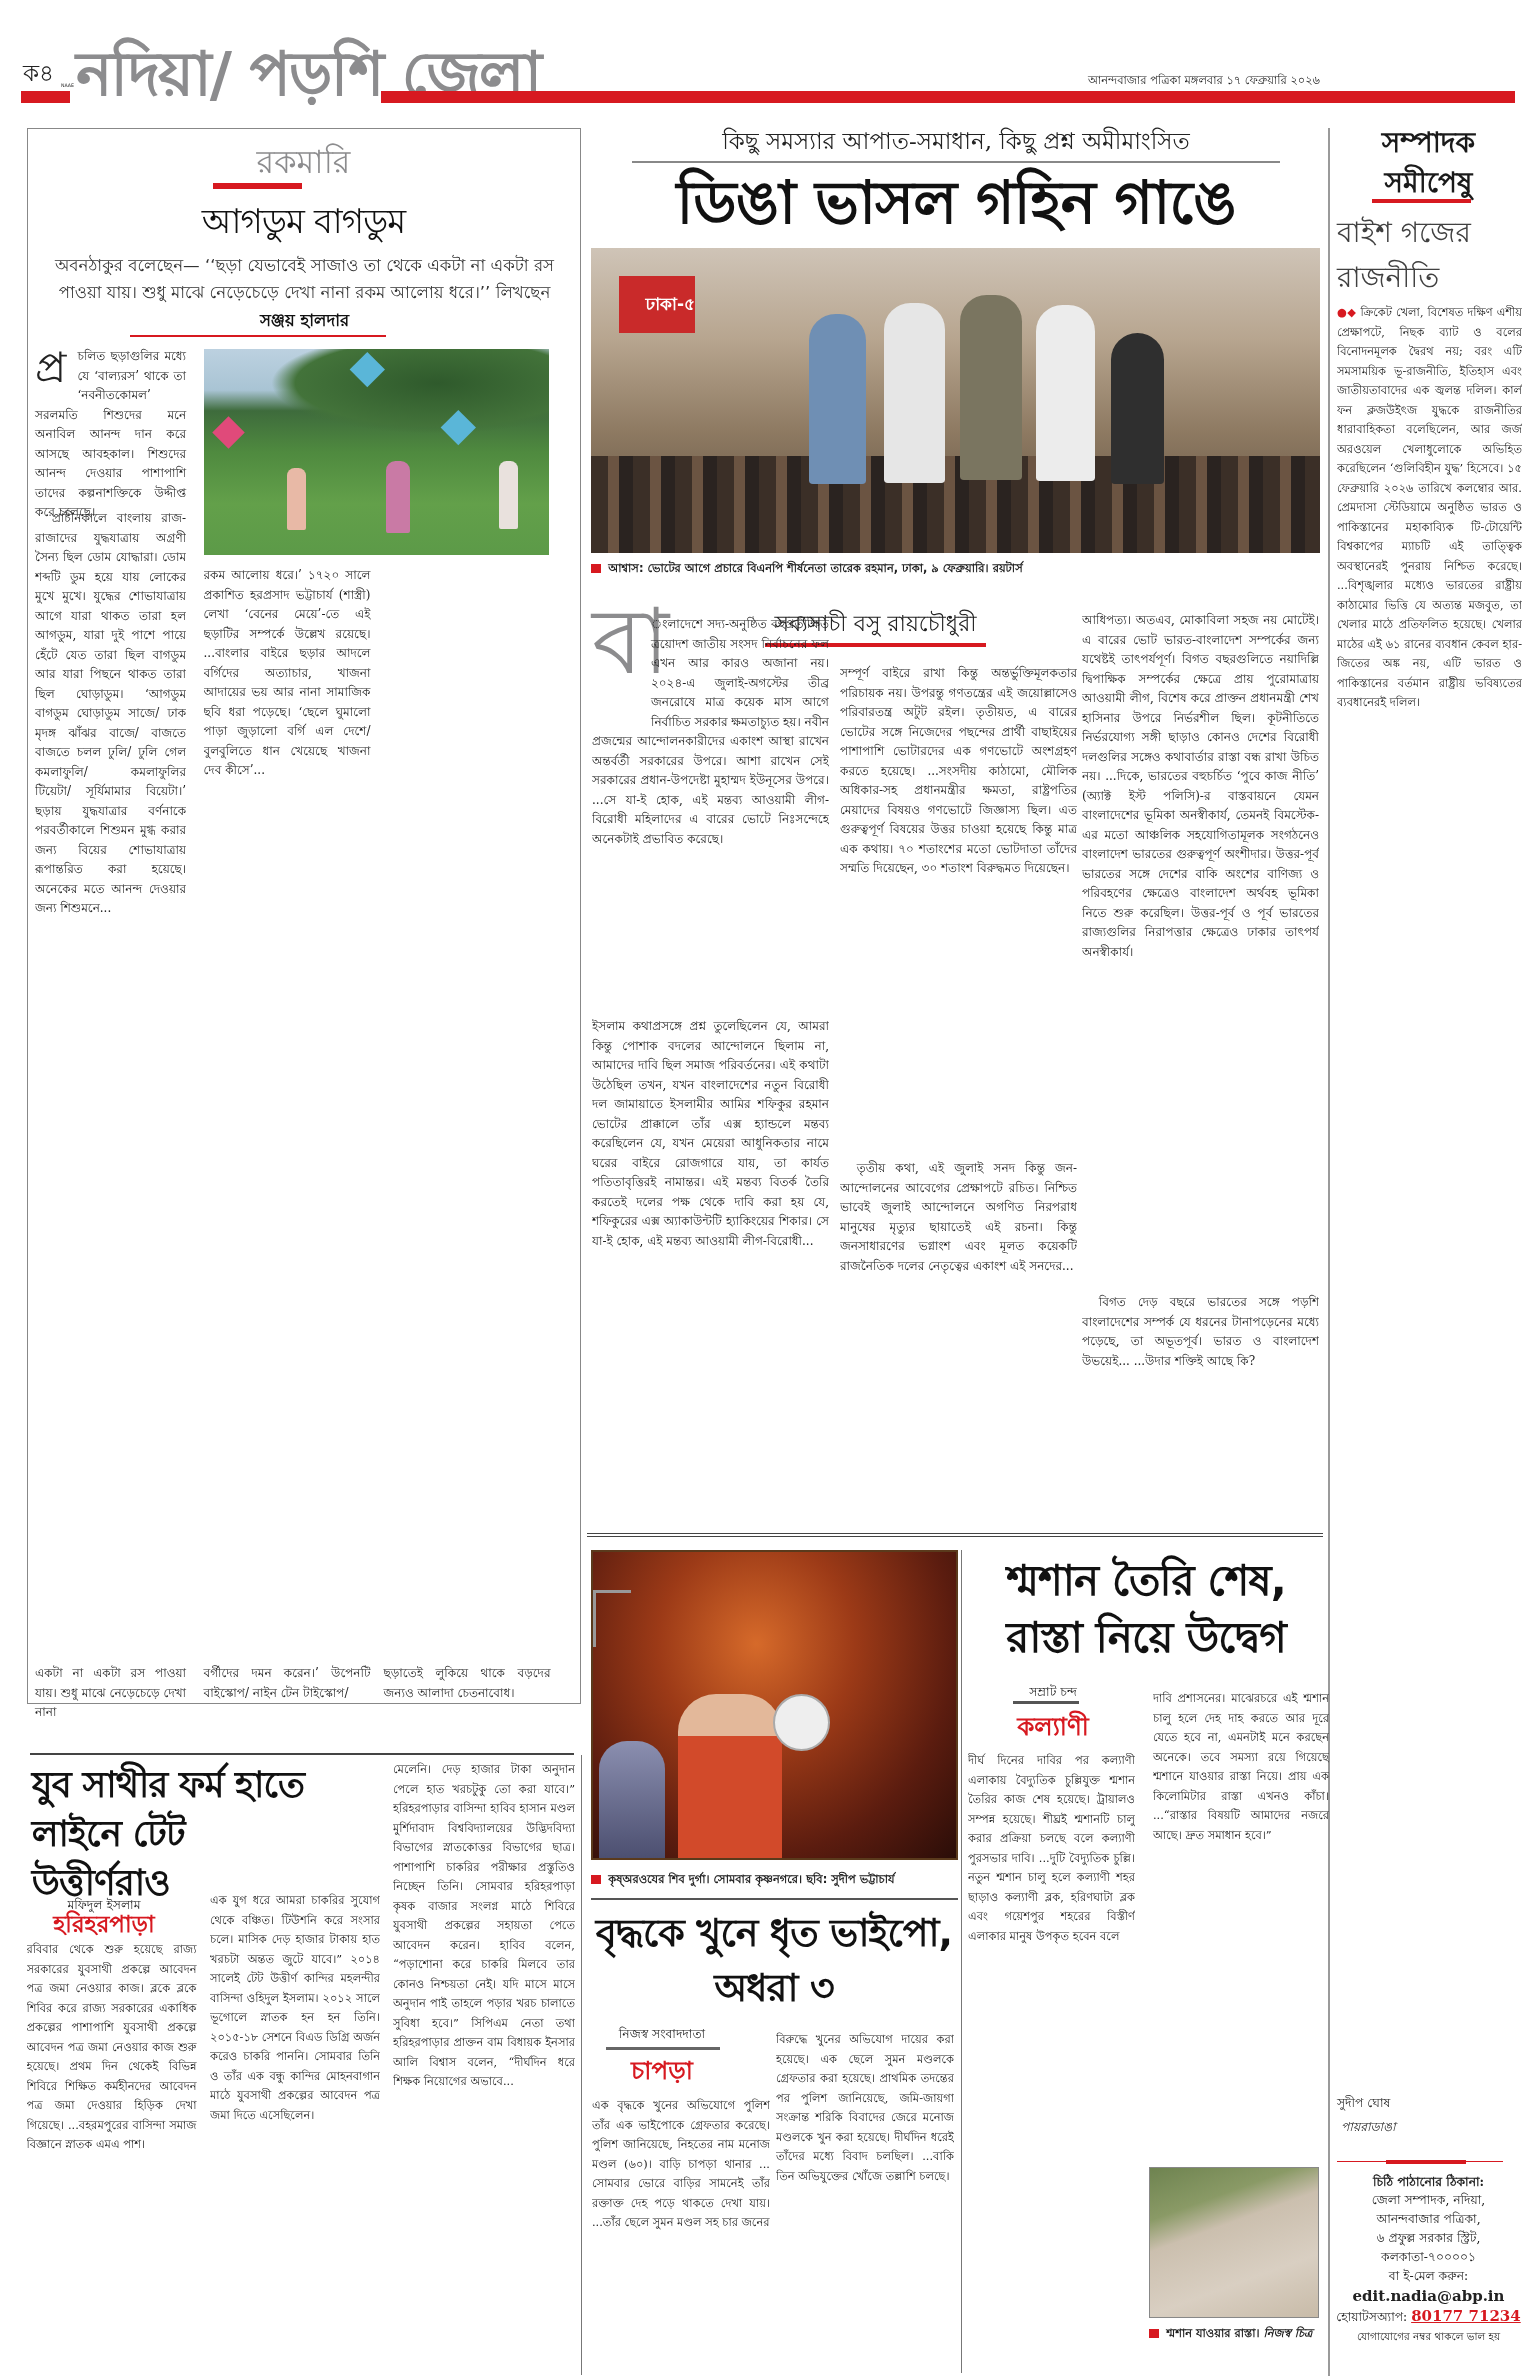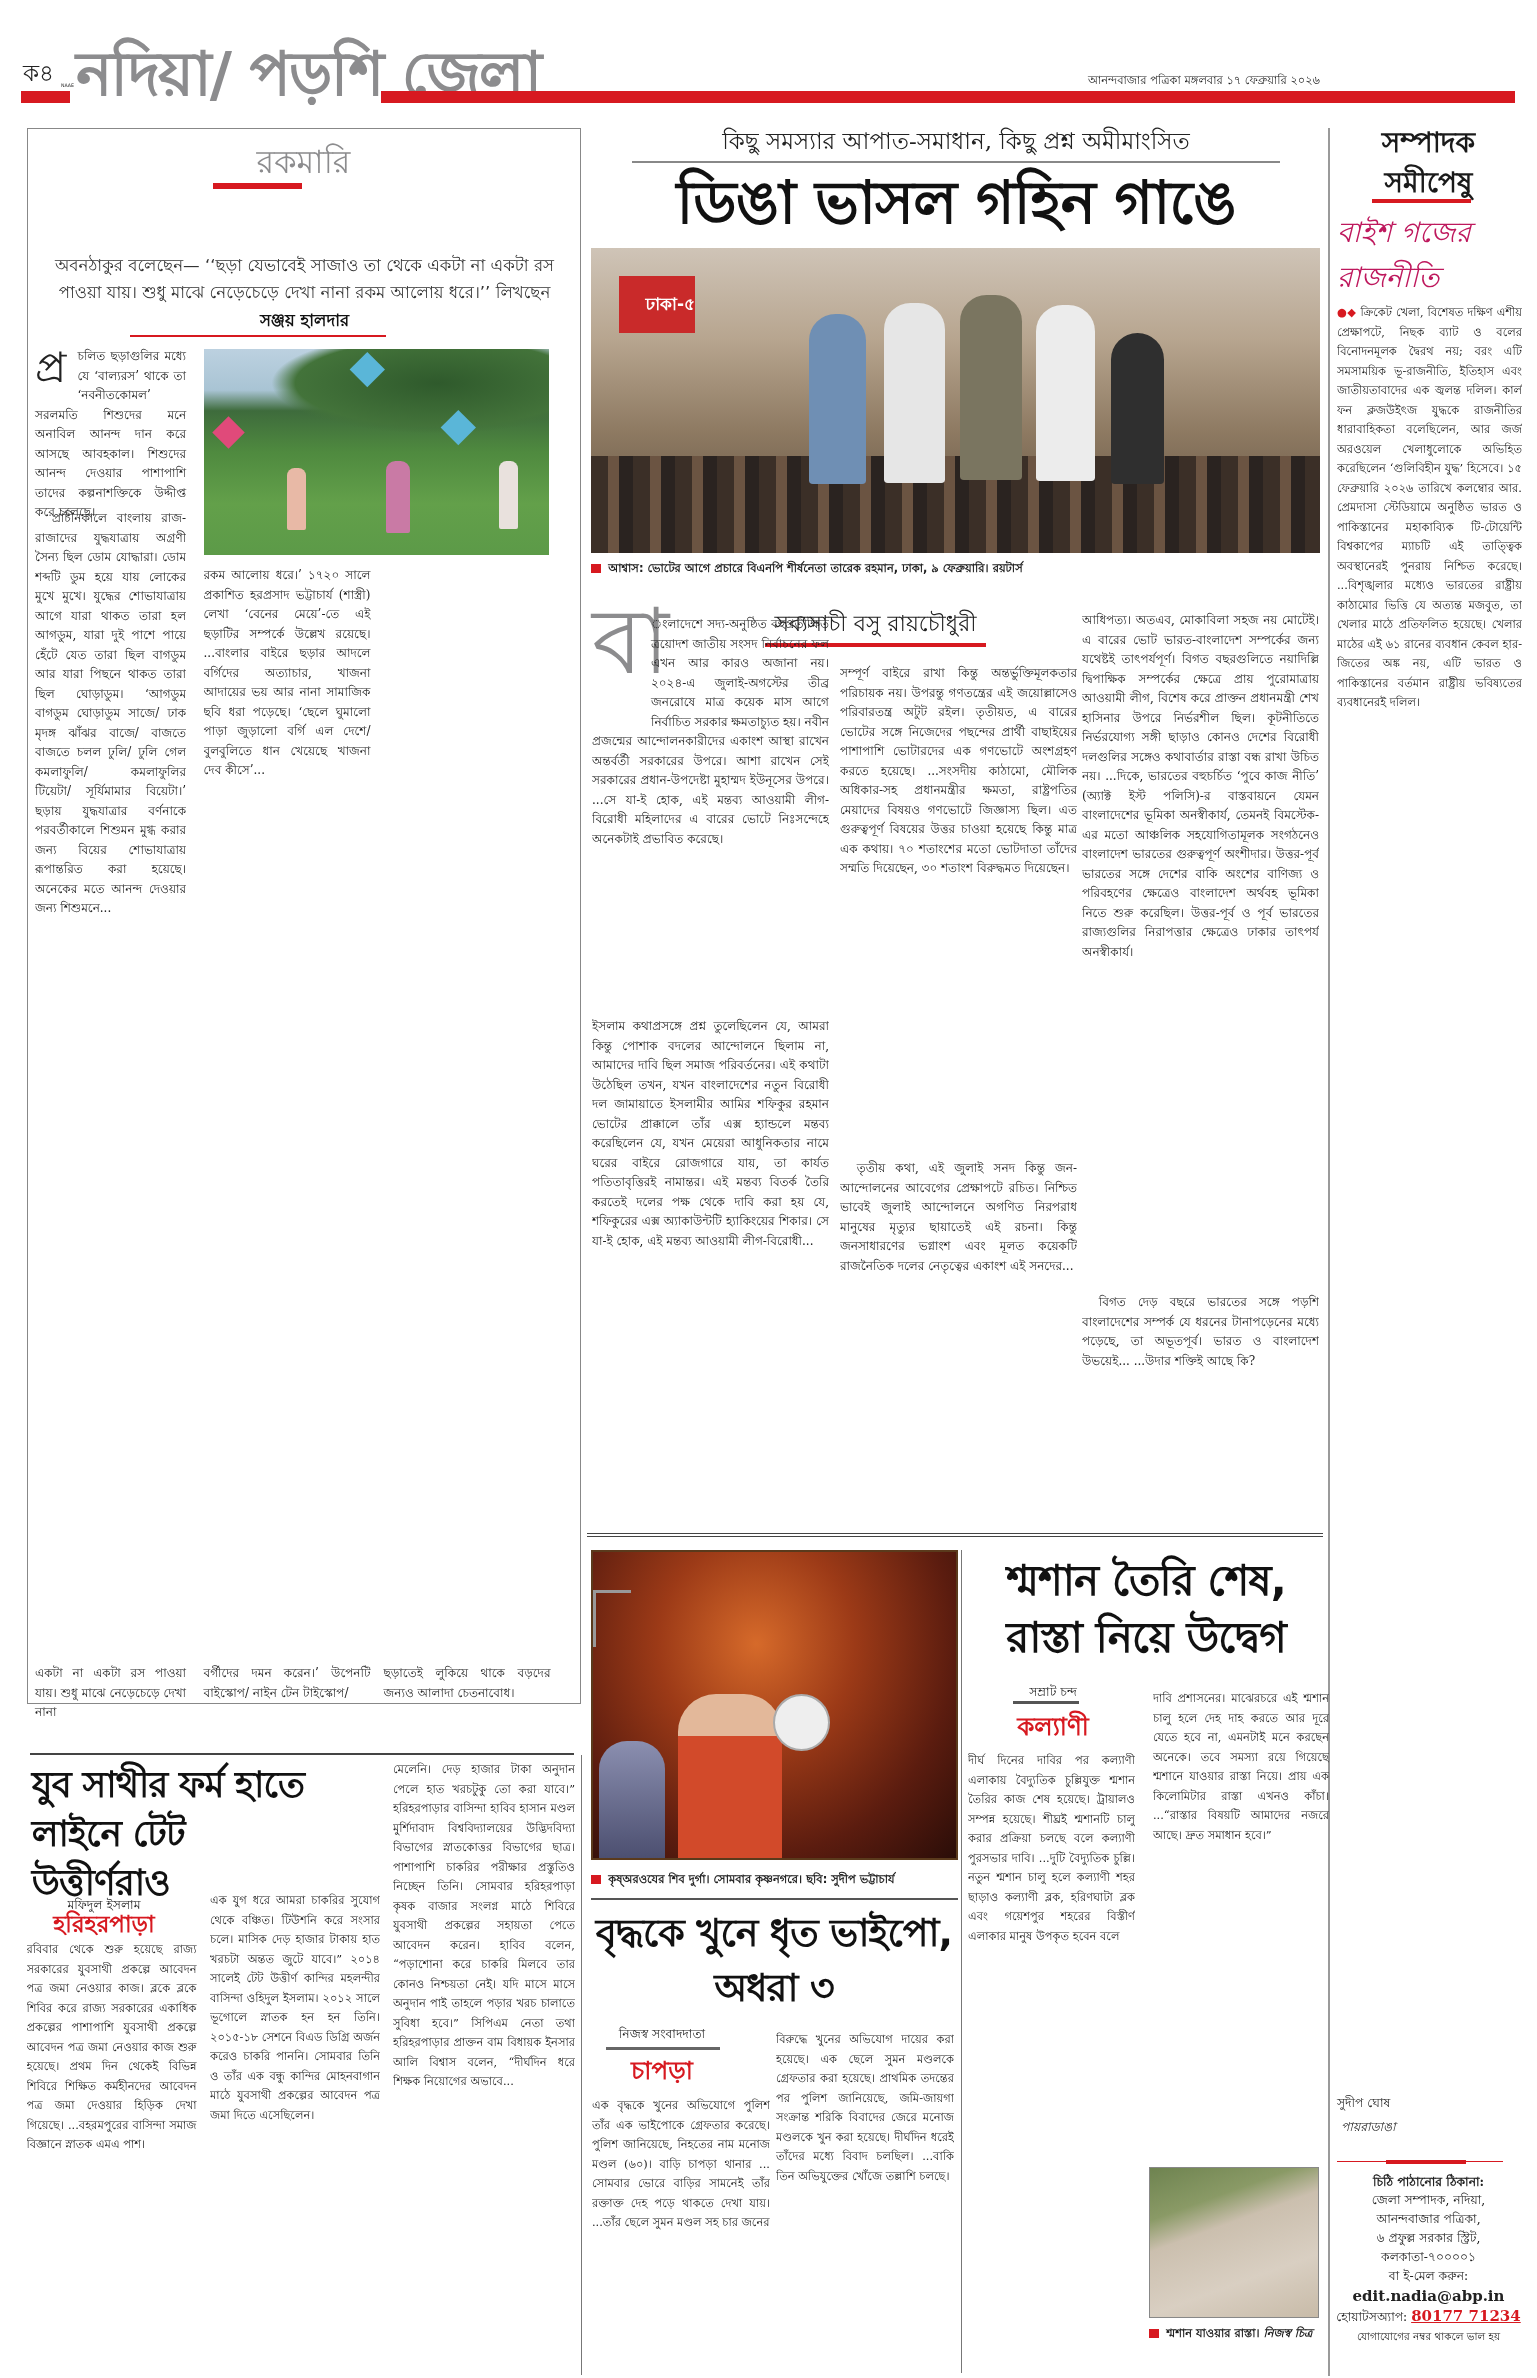--- a/index.html
+++ b/index.html
@@ -26,20 +26,21 @@
   <div class="abs" style="left:61px;top:83px;font-size:4.7px;color:#333;">NAAE</div>
   <div class="abs redbar" style="left:21px;top:91px;width:49px;height:12.3px;"></div>
   <div class="abs gray" style="left:76px;top:36px;font-family:'DejaVu Sans',sans-serif;font-weight:bold;font-size:61px;letter-spacing:-1.9px;line-height:76px;white-space:nowrap;">নদিয়া/ পড়শি জেলা</div>
   <div class="abs redbar" style="left:381px;top:91px;width:1134px;height:12.3px;"></div>
   <div class="abs" style="left:1088px;top:72px;font-size:11.4px;color:#222;white-space:nowrap;">আনন্দবাজার পত্রিকা মঙ্গলবার ১৭ ফেব্রুয়ারি ২০২৬</div>
 </div>
 
 <div class="abs" style="left:26.5px;top:128px;width:554px;height:1576px;border:1.4px solid #888;border-top:1.4px solid #888;">
   <div class="abs gray" style="left:0;top:7.6px;width:100%;text-align:center;font-size:32px;font-family:'DejaVu Sans',sans-serif;">রকমারি</div>
   <div class="abs redbar" style="left:185px;top:54px;width:89px;height:5.7px;"></div>
+  <div class="abs hl" style="left:0;top:66px;width:100%;font-size:34px;font-weight:normal;">আগডুম বাগডুম</div>
   <div class="abs" style="left:19px;top:123px;width:516px;text-align:center;font-size:16.6px;line-height:27.4px;color:#333;">
     <span>অবনঠাকুর বলেছেন— ‘‘ছড়া যেভাবেই সাজাও তা থেকে একটা না একটা রস পাওয়া যায়। শুধু মাঝে নেড়েচেড়ে দেখা নানা রকম আলোয় ধরে।’’ লিখছেন</span>
     <b style="color:#111;">সঞ্জয় হালদার</b>
   </div>
   <div class="abs redbar" style="left:102px;top:206px;width:256px;height:1.9px;"></div>
 
   <div class="abs txt" style="left:7.6px;top:218px;width:151px;">
     <span style="float:left;font-size:42px;line-height:42px;margin-right:11px;font-family:'DejaVu Serif',serif;">প্র</span>
     <span>চলিত ছড়াগুলির মধ্যে যে ‘বাল্যরস’ থাকে তা ‘নবনীতকোমল’ সরলমতি শিশুদের মনে অনাবিল আনন্দ দান করে আসছে আবহকাল। শিশুদের আনন্দ দেওয়ার পাশাপাশি তাদের কল্পনাশক্তিকে উদ্দীপ্ত করে চলেছে।</span>
   </div>
@@ -113,21 +114,21 @@
   <p>বিগত দেড় বছরে ভারতের সঙ্গে পড়শি বাংলাদেশের সম্পর্ক যে ধরনের টানাপড়েনের মধ্যে পড়েছে, তা অভূতপূর্ব। ভারত ও বাংলাদেশ উভয়েই... ...উদার শক্তিই আছে কি?</p>
 </div>
 
 <div class="abs" style="left:587px;top:1533px;width:736px;height:3.8px;border-top:1.9px solid #444;border-bottom:0.9px solid #444;"></div>
 
 <div class="abs vline" style="left:1328px;top:128px;height:2248px;"></div>
 <div class="abs" style="left:1334px;top:123px;width:189px;text-align:center;font-family:'DejaVu Sans',sans-serif;font-weight:bold;font-size:28px;line-height:40px;color:#1a1a1a;">
   <span>সম্পাদক সমীপেষু</span>
 </div>
 <div class="abs redbar" style="left:1372px;top:199px;width:99px;height:3.8px;"></div>
-<div class="abs" style="left:1337px;top:210px;width:189px;font-family:'DejaVu Serif',serif;font-size:28px;line-height:45px;color:#be185d;font-style:italic;">বাইশ গজের রাজনীতি</div>
+<div class="abs" style="left:1337px;top:210px;width:189px;font-family:'DejaVu Serif',serif;font-size:28px;line-height:45px;color:#404040;">বাইশ গজের রাজনীতি</div>
 <div class="abs txt" style="left:1337px;top:303px;width:185px;height:1732px;overflow:hidden;font-size:11.4px;">
   <p class="noind">
     <span style="color:#d71920;font-weight:bold;">●◆</span>
     <span>ক্রিকেট খেলা, বিশেষত দক্ষিণ এশীয় প্রেক্ষাপটে, নিছক ব্যাট ও বলের বিনোদনমূলক দ্বৈরথ নয়; বরং এটি সমসাময়িক ভূ-রাজনীতি, ইতিহাস এবং জাতীয়তাবাদের এক জ্বলন্ত দলিল। কার্ল ফন ক্লজউইৎজ যুদ্ধকে রাজনীতির ধারাবাহিকতা বলেছিলেন, আর জর্জ অরওয়েল খেলাধুলোকে অভিহিত করেছিলেন ‘গুলিবিহীন যুদ্ধ’ হিসেবে। ১৫ ফেব্রুয়ারি ২০২৬ তারিখে কলম্বোর আর. প্রেমদাসা স্টেডিয়ামে অনুষ্ঠিত ভারত ও পাকিস্তানের মহাকাব্যিক টি-টোয়েন্টি বিশ্বকাপের ম্যাচটি এই তাত্ত্বিক অবস্থানেরই পুনরায় নিশ্চিত করেছে। ...বিশৃঙ্খলার মধ্যেও ভারতের রাষ্ট্রীয় কাঠামোর ভিত্তি যে অত্যন্ত মজবুত, তা খেলার মাঠে প্রতিফলিত হয়েছে। খেলার মাঠের এই ৬১ রানের ব্যবধান কেবল হার-জিতের অঙ্ক নয়, এটি ভারত ও পাকিস্তানের বর্তমান রাষ্ট্রীয় ভবিষ্যতের ব্যবধানেরই দলিল।</span>
   </p>
 </div>
 <div class="abs" style="left:1337px;top:2094px;font-family:'DejaVu Serif',serif;font-size:12.3px;color:#222;">সুদীপ ঘোষ</div>
 <div class="abs" style="left:1341px;top:2118px;font-family:'DejaVu Serif',serif;font-style:italic;font-size:12.3px;color:#222;">পায়রাডাঙা</div>
 <div class="abs" style="left:1337px;top:2161px;width:166px;height:0.9px;background:#d71920;"></div>
 <div class="abs redbar" style="left:1386px;top:2160px;width:80px;height:3.8px;"></div>

